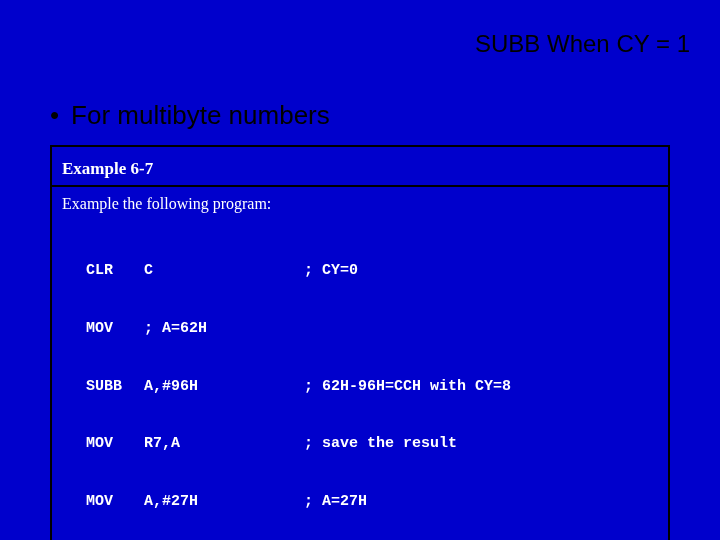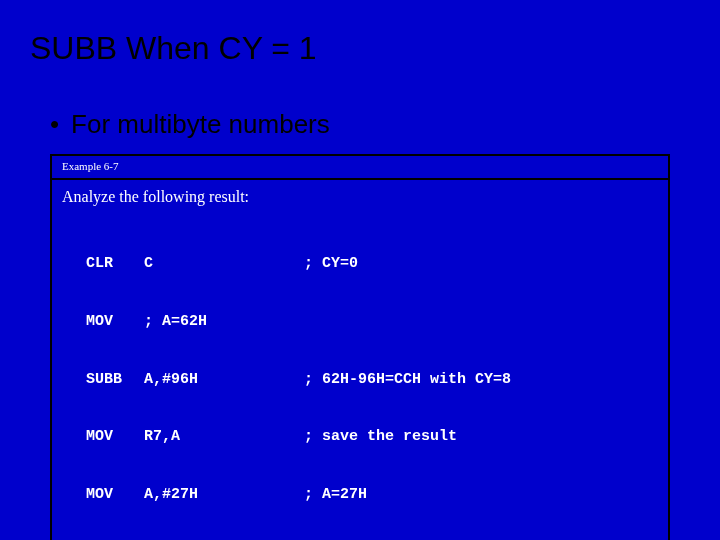--- a/index.html
+++ b/index.html
@@ -10,23 +10,23 @@
     font-family: Arial, Helvetica, sans-serif;
     overflow: hidden;
   }
   .slide {
     width: 100%;
     height: 100%;
     padding: 30px 30px 20px 30px;
   }
   .title {
     color: #000;
-    font-size: 32px;
+    font-size: 24px;
     font-weight: normal;
-    text-align: left;
+    text-align: right;
     margin-bottom: 18px;
     font-family: Arial, Helvetica, sans-serif;
   }
   .bullet-row {
     color: #000;
     font-size: 26px;
     margin-left: 20px;
     margin-bottom: 14px;
     font-family: Arial, Helvetica, sans-serif;
     margin-top: 42px;
@@ -37,23 +37,23 @@
   }
   .example-box {
     border: 2px solid #000;
     background: #0000cc;
     margin: 0 20px;
     color: #fff;
     font-family: "Times New Roman", Times, serif;
   }
   .ex-header {
     border-bottom: 2px solid #000;
-    padding: 4px 10px 6px 10px;
-    font-weight: normal;
-    font-size: 11px;
+    padding: 12px 10px 6px 10px;
+    font-weight: bold;
+    font-size: 17px;
   }
   .ex-body {
     padding: 8px 10px 10px 10px;
     font-size: 16px;
   }
   .analyze {
     margin-bottom: 10px;
   }
   .code-block {
     font-family: "Courier New", Courier, monospace;
@@ -76,21 +76,21 @@
   <h1 class="title">SUBB When CY = 1</h1>
 
   <div class="bullet-row">
     <span class="bullet-dot">•</span><span>For multibyte numbers</span>
   </div>
 
   <div class="example-box">
     <div class="ex-header">Example 6-7</div>
     <div class="ex-body">
 
-      <div class="analyze">Analyze the following result:</div>
+      <div class="analyze">Example the following program:</div>
 
       <div class="code-block">
         <div class="code-row"><span class="c-mnem">CLR</span><span class="c-ops">C</span><span class="c-cmt">; CY=0</span></div>
         <div class="code-row"><span class="c-mnem">MOV</span><span class="c-cmt">; A=62H</span></div>
         <div class="code-row"><span class="c-mnem">SUBB</span><span class="c-ops">A,#96H</span><span class="c-cmt">; 62H-96H=CCH with CY=8</span></div>
         <div class="code-row"><span class="c-mnem">MOV</span><span class="c-ops">R7,A</span><span class="c-cmt">; save the result</span></div>
         <div class="code-row"><span class="c-mnem">MOV</span><span class="c-ops">A,#27H</span><span class="c-cmt">; A=27H</span></div>
         <div class="code-row"><span class="c-mnem">SUBB</span><span class="c-ops">A,#12H</span><span class="c-cmt">; 27H-12H-1=14H</span></div>
         
       </div>

